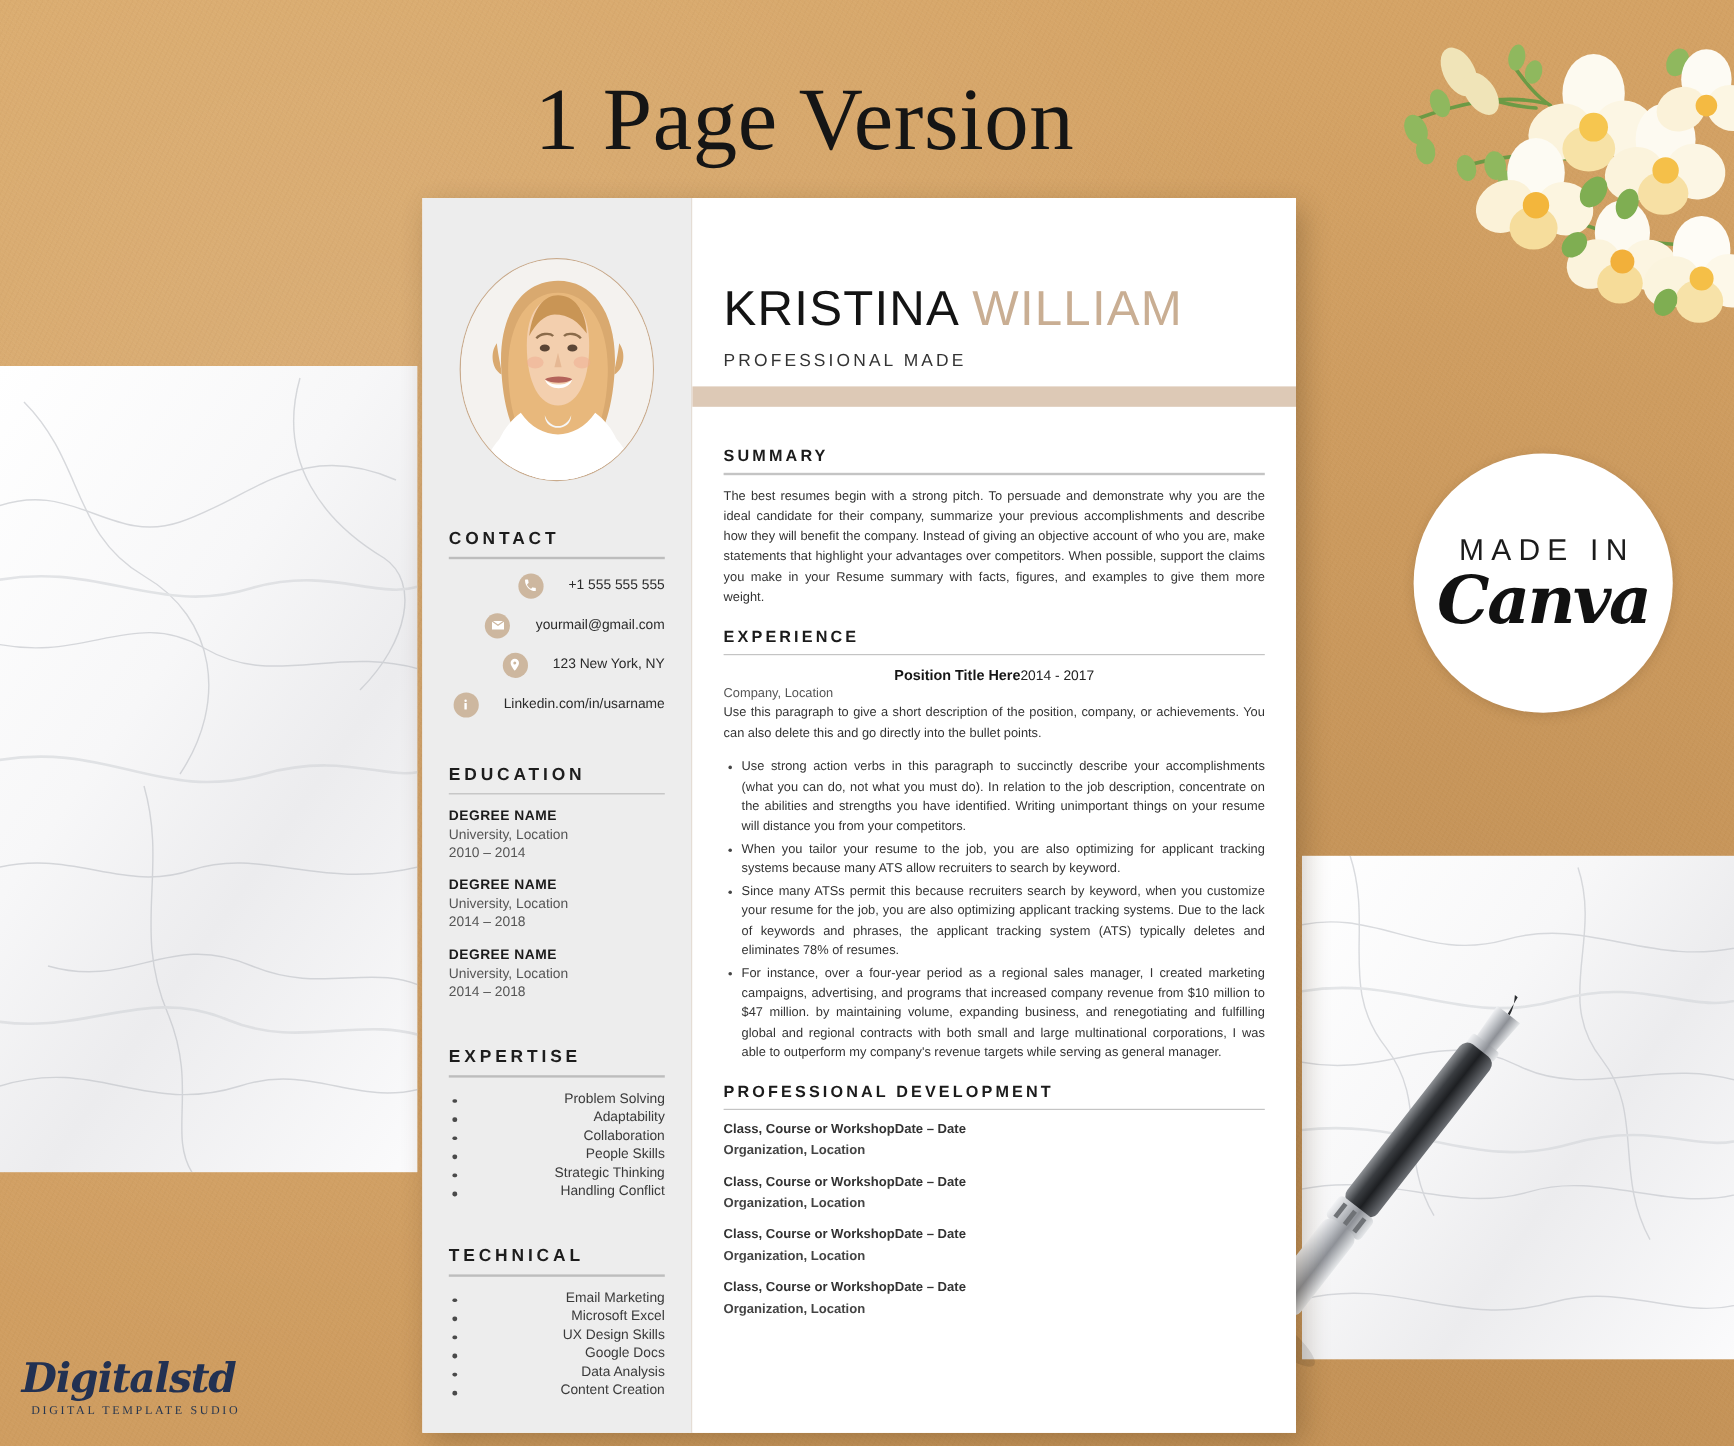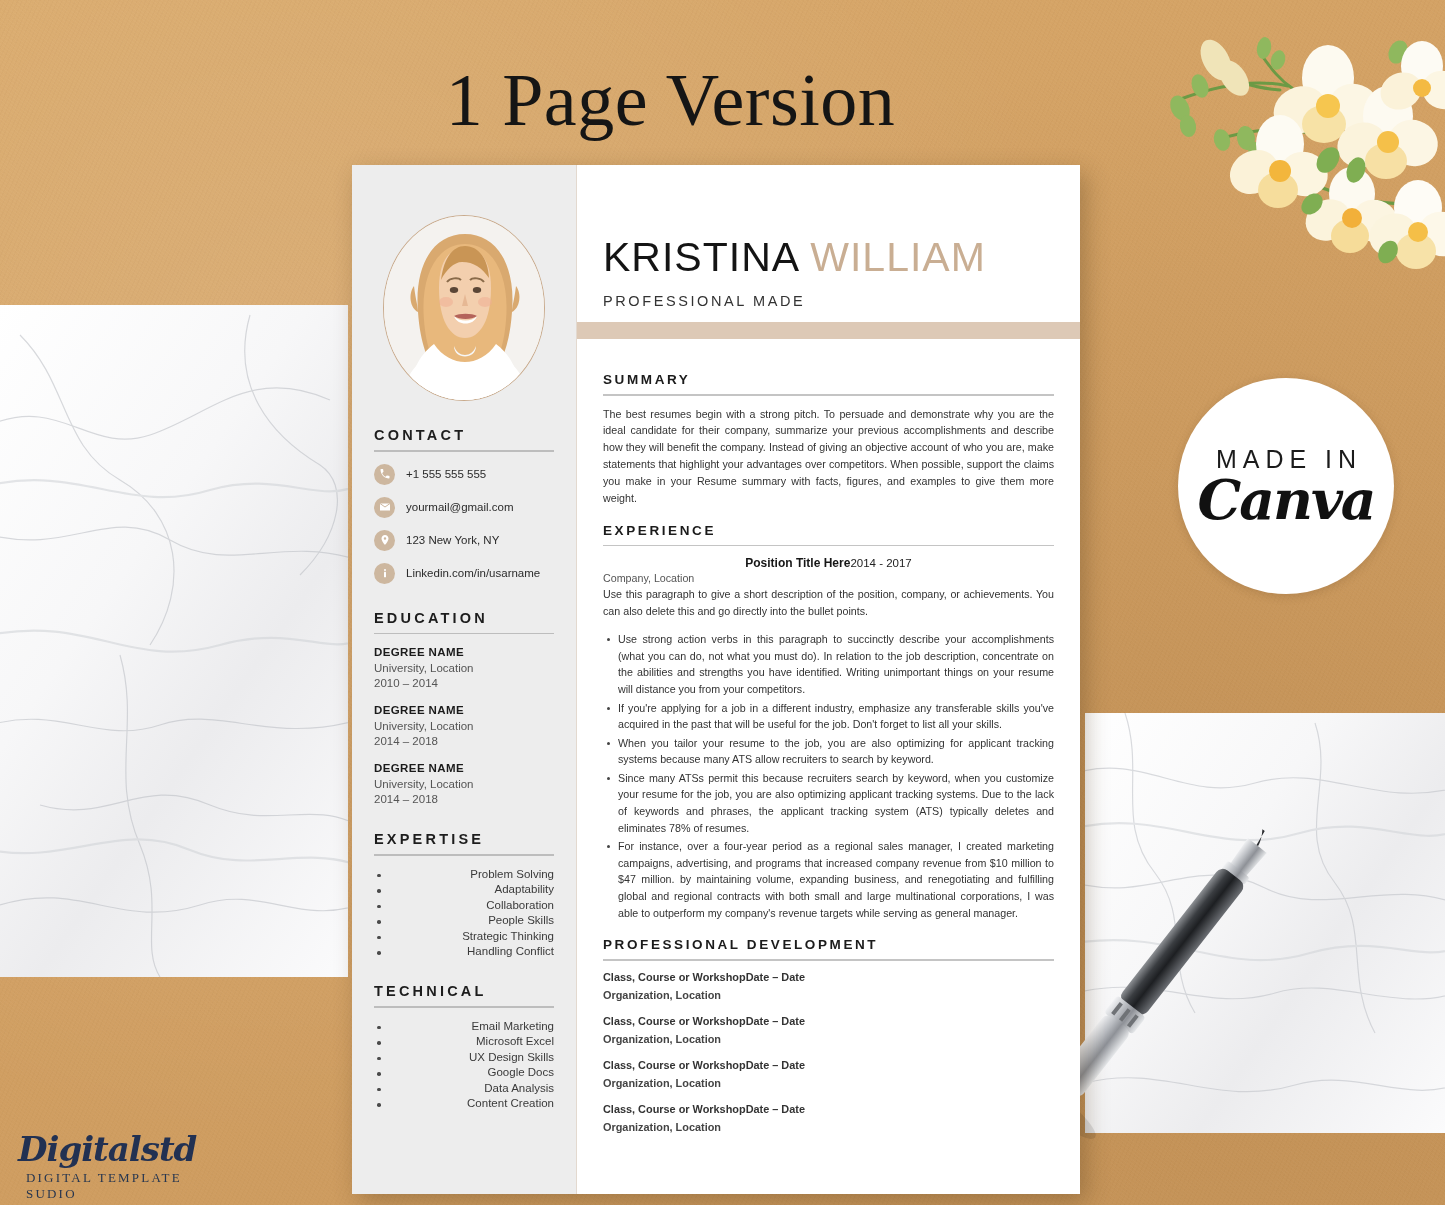--- a/index.html
+++ b/index.html
@@ -60,21 +60,21 @@
     letter-spacing:.5px;
   }
   
   #logo{ position:absolute; left:18px; top:1132px; width:190px; }
   #logo .brand{
     font-family:"DejaVu Serif", serif; font-style:italic; font-weight:700;
     font-size:34px; color:#223152; line-height:1;
     letter-spacing:-1px;
   }
   #logo .tagline{
-    font-family:"Liberation Serif", serif; font-size:13px; color:#27364f;
+    font-family:"Liberation Serif", serif; font-size:10px; color:#27364f;
     letter-spacing:2.2px; margin-top:4px; padding-left:8px;
   }
   
   #resume-page{
     position:absolute; left:352px; top:165px; width:728px; height:1029px;
     background:#fff; display:flex;
     box-shadow:6px 8px 22px rgba(70,45,15,.30);
   }
   #sidebar{
     width:225px; background:#ededed; flex-shrink:0;
@@ -86,24 +86,24 @@
   
   #photo-wrap{ padding-top:50px; display:flex; justify-content:center; }
   #photo{
     width:162px; height:186px; border-radius:50%;
     border:1.5px solid #c9ab8d; overflow:hidden; position:relative;
     background:#f2efec;
   }
   
   .side-h{
     font-size:14.5px; font-weight:700; letter-spacing:3.2px; color:#1d1d1d;
-    margin-top:26px;
+    margin-top:40px;
   }
   .side-rule{ height:1.5px; background:#bdbdbd; margin-top:7px; margin-bottom:12px; }
-  .contact-row{ display:flex; align-items:center; gap:11px; margin-bottom:12px; }
+  .contact-row{ display:flex; align-items:center; gap:21px; margin-bottom:12px;justify-content:flex-end; }
   .c-icon{
     width:21px;height:21px;border-radius:50%;background:#cdb79f;
     flex-shrink:0; display:flex;align-items:center;justify-content:center;
   }
   .c-icon svg{ width:12px;height:12px;fill:#fff; }
   .contact-row span{ font-size:11.5px; color:#2b2b2b; }
 
   .edu-item{ margin-bottom:15px; }
   .edu-deg{ font-size:11.5px; font-weight:700; letter-spacing:.4px; color:#1b1b1b; }
   .edu-sub{ font-size:11.5px; color:#555; margin-top:4px; }
@@ -445,21 +445,20 @@
 
       <div>
         <div class="job-head">
           <span class="job-title-t">Position Title Here</span>
           <span class="job-date">2014 - 2017</span>
         </div>
         <div class="job-company">Company, Location</div>
         <p class="body-p">Use this paragraph to give a short description of the position, company, or achievements. You can also delete this and go directly into the bullet points.</p>
         <ul class="bullets">
           <li>Use strong action verbs in this paragraph to succinctly describe your accomplishments      (what you can do, not what you must do). In relation to the job description, concentrate on the abilities and strengths you have identified. Writing unimportant things on your resume will distance you from your competitors.</li>
-          <li>If you're applying for a job in a different industry, emphasize any transferable skills you've acquired in the past that will be useful for the job. Don't forget to list all your skills.</li>
           <li>When you tailor your resume to the job, you are also optimizing for applicant tracking systems because many ATS allow recruiters to search by keyword.</li>
           <li>Since many ATSs permit this because recruiters search by keyword, when you customize your resume for the job, you are also optimizing applicant tracking systems. Due to the lack of keywords and phrases, the applicant tracking system (ATS) typically deletes and eliminates 78% of resumes.</li>
           <li>For instance, over a four-year period as a regional sales manager, I created marketing campaigns, advertising, and programs that increased company revenue from $10 million to $47 million. by maintaining volume, expanding business, and renegotiating and fulfilling global and regional contracts with both small and large multinational corporations, I was able to outperform my company's revenue targets while serving as general manager.</li>
         </ul>
       </div>
 
       <div class="sec-h">PROFESSIONAL DEVELOPMENT</div>
       <div class="sec-rule"></div>
 
       <div class="pd-item">

